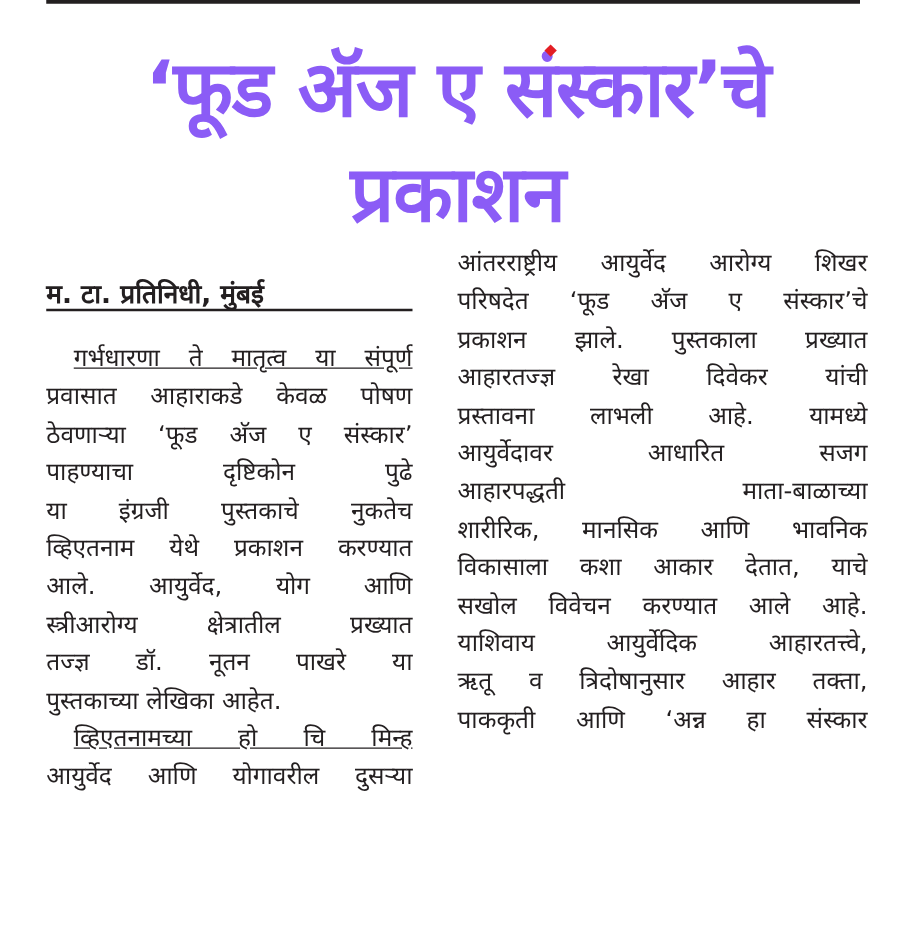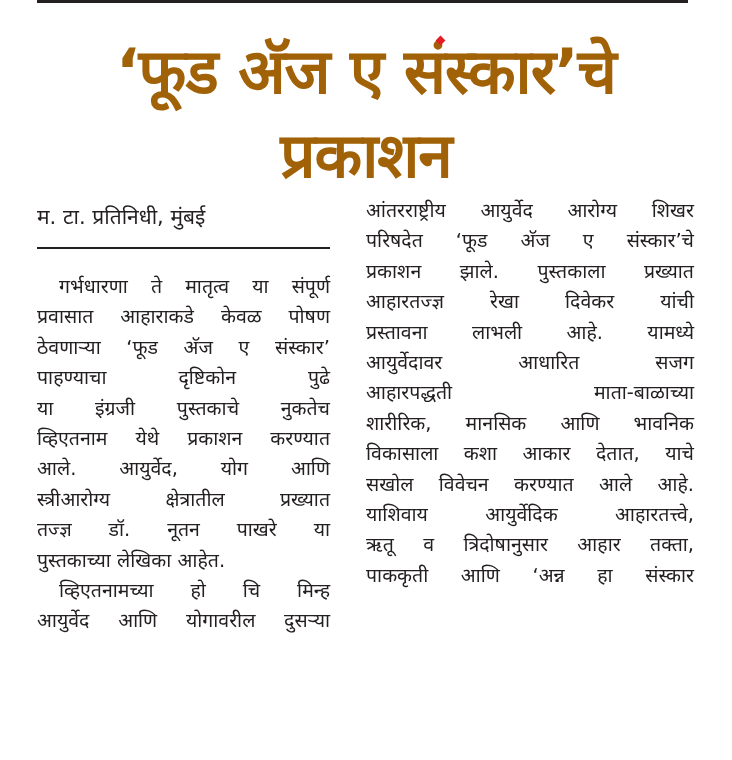--- a/index.html
+++ b/index.html
@@ -27,38 +27,38 @@
     position: absolute;
     left: 30px;
     top: 30px;
     width: 672px;
     text-align: center;
     font-family: "DejaVu Sans", sans-serif;
     font-weight: bold;
     font-size: 62px;
     line-height: 84px;
     letter-spacing: -1px;
-    color: #a16207;
+    color: #8b5cf6;
   }
   .headline .line { display: block; white-space: nowrap; }
   .red-dot {
     position: absolute;
     left: 437px;
     top: 37px;
     width: 7px;
     height: 7px;
     background: #e31e24;
     transform: rotate(45deg);
   }
   .byline {
     position: absolute;
     left: 37px;
-    top: 202px;
+    top: 220px;
     width: 293px;
-    font-weight: normal;
+    font-weight: bold;
     font-size: 21px;
     line-height: 30px;
     white-space: nowrap;
   }
   .byline-rule {
     position: absolute;
     left: 37px;
     top: 247px;
     width: 293px;
     height: 2px;
@@ -72,21 +72,21 @@
   }
   .col .ln {
     display: block;
     white-space: nowrap;
     text-align: justify;
     text-align-last: justify;
     height: 30.4px;
     overflow: visible;
   }
   .col .ln.last { text-align-last: left; }
-  .col .ln.indent { padding-left: 22px; }
+  .col .ln.indent { padding-left: 22px; text-decoration: underline; }
   .col-left {
     left: 37px;
     top: 272px;
     width: 293px;
   }
   .col-right {
     left: 366px;
     top: 196px;
     width: 328px;
   }

